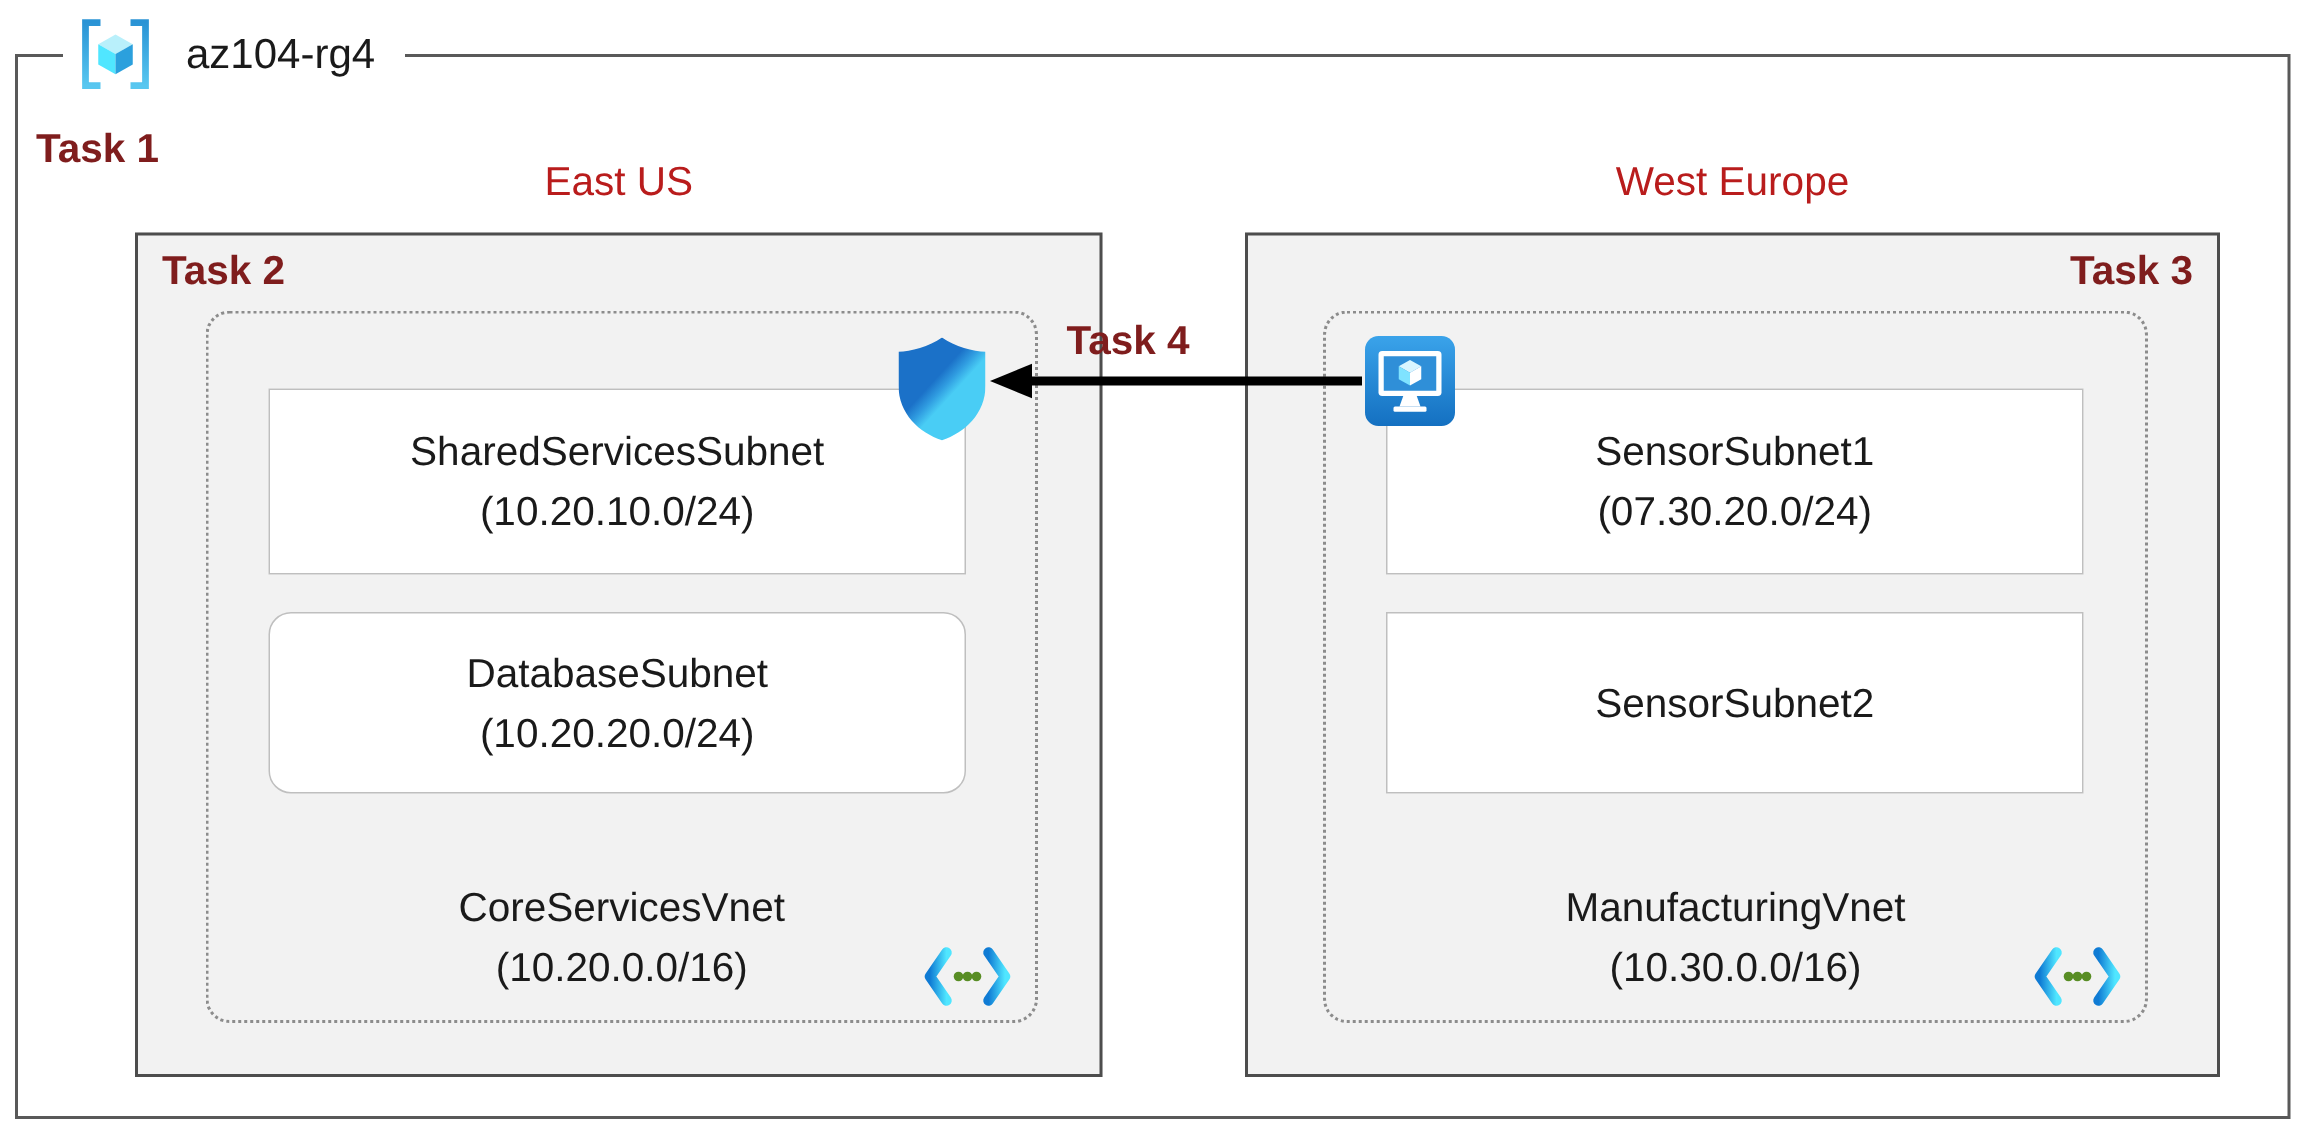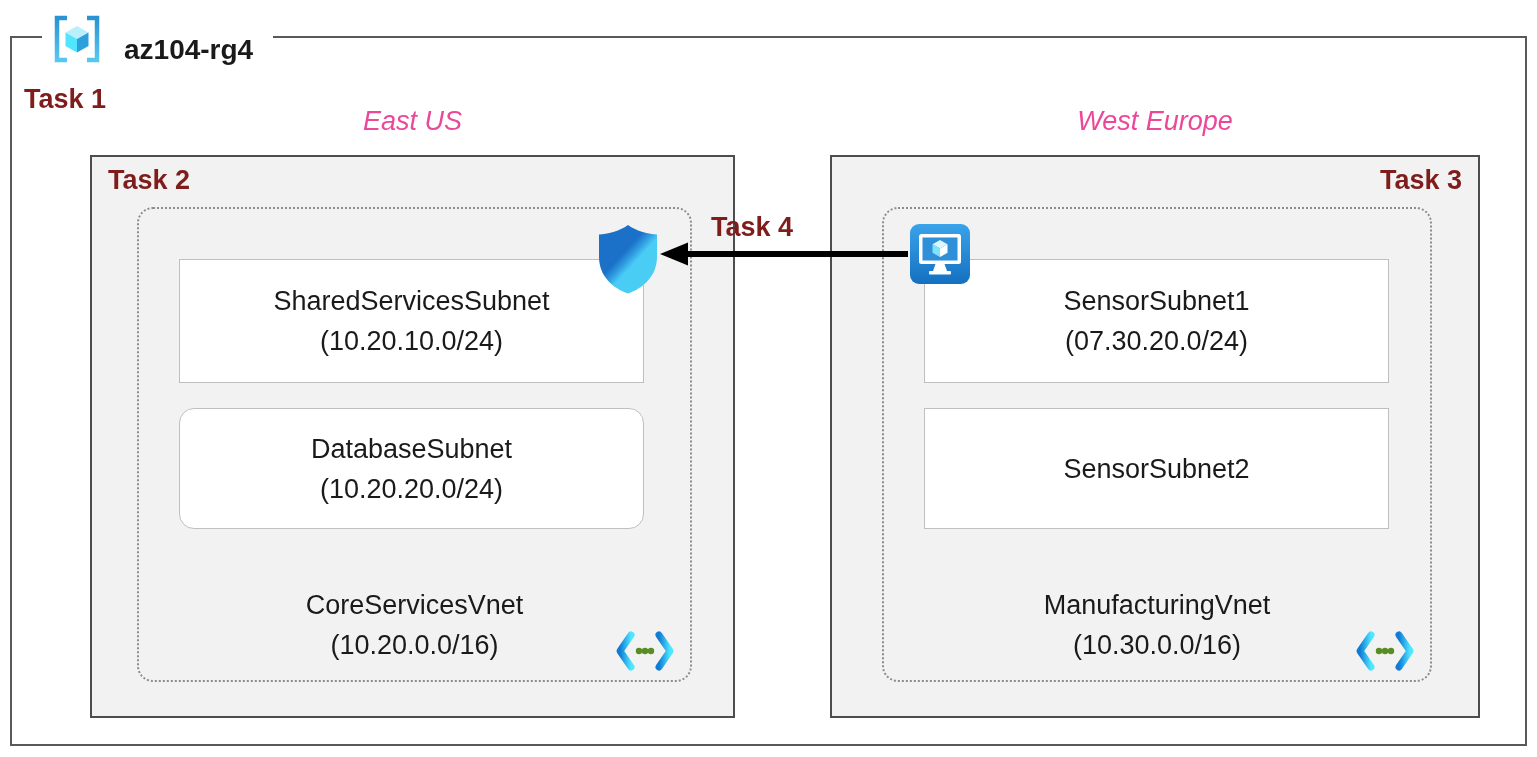--- a/index.html
+++ b/index.html
@@ -3,26 +3,26 @@
 <meta charset="utf-8">
 <style>
   * { margin:0; padding:0; box-sizing:border-box; }
   html,body { background:#ffffff; }
   body { font-family:"Liberation Sans", sans-serif; color:#1a1a1a; }
 
   .canvas { position:relative; width:1537px; height:757px; background:#ffffff; overflow:hidden; }
 
   .rg-border { position:absolute; left:10px; top:36px; width:1517px; height:710px; border:2px solid #595959; }
 
-  .rg-header { position:absolute; left:42px; top:6px; height:60px; display:flex; align-items:flex-end; gap:20px; background:#ffffff; padding:0 20px 0 8px; z-index:3;font-weight:bold; }
+  .rg-header { position:absolute; left:42px; top:6px; height:60px; display:flex; align-items:center; gap:20px; background:#ffffff; padding:0 20px 0 8px; z-index:3; }
   .rg-name { font-size:28px; color:#1a1a1a; }
 
   .task-label { position:absolute; font-size:27px; font-weight:bold; color:#7f1d1d; z-index:6; white-space:nowrap; }
 
-  .region-title { position:absolute; top:106px; font-size:27px; text-align:center; color:#ec4899;font-style:italic; }
+  .region-title { position:absolute; top:106px; font-size:27px; text-align:center; color:#b91c1c; }
 
   .region { position:absolute; top:155px; height:563px; background:#f2f2f2; border:2px solid #4d4d4d; z-index:1; }
 
   .vnet-box { position:absolute; top:50px; height:475px; border:2px dotted #8c8c8c; border-radius:16px; }
 
   .subnet { position:absolute; left:40px; width:465px; background:#ffffff; border:1px solid #bfbfbf;
             display:flex; flex-direction:column; align-items:center; justify-content:center;
             font-size:27px; line-height:40px; text-align:center; }
 
   .vnet-label { position:absolute; left:0; right:0; top:376px; text-align:center; font-size:27px; line-height:40px; }

